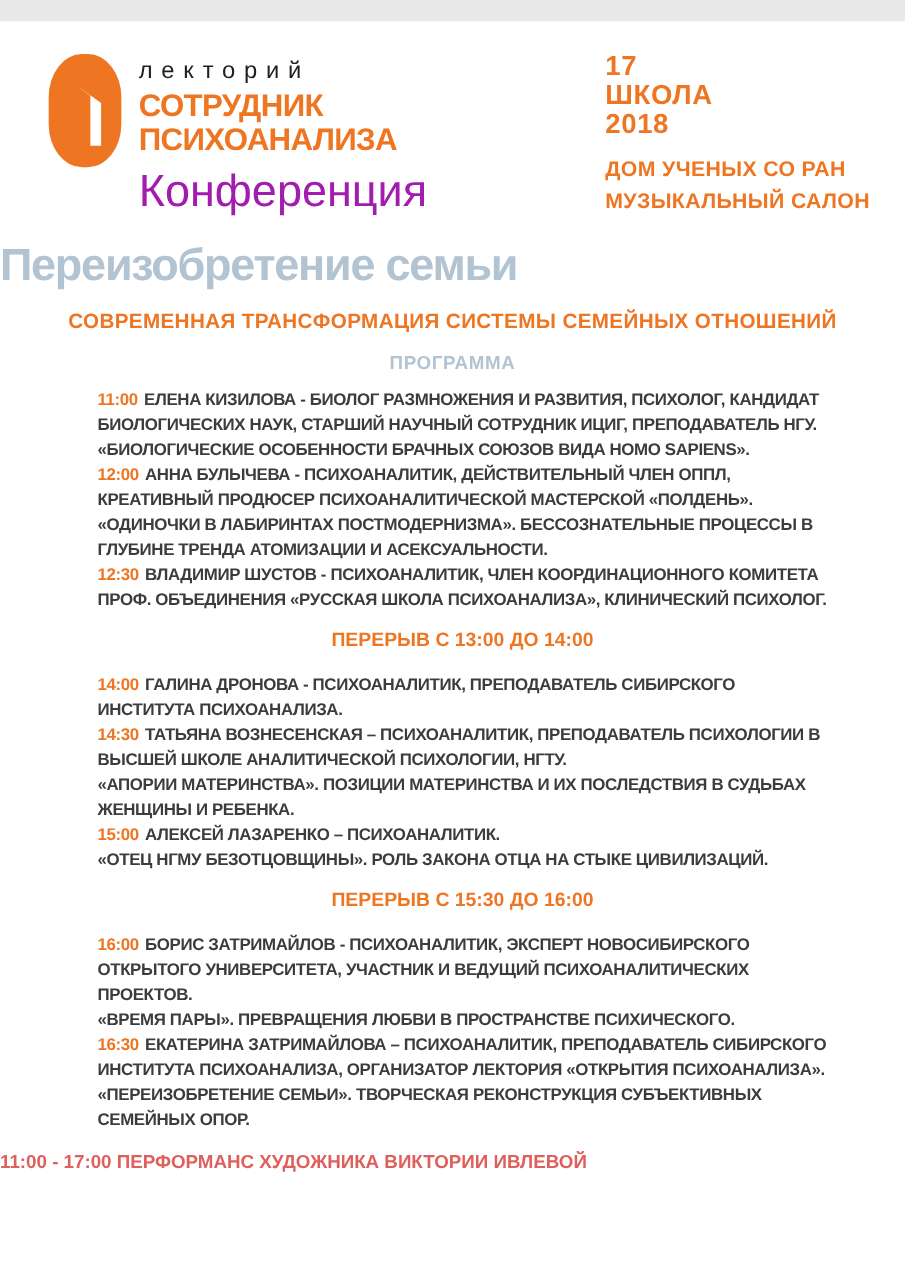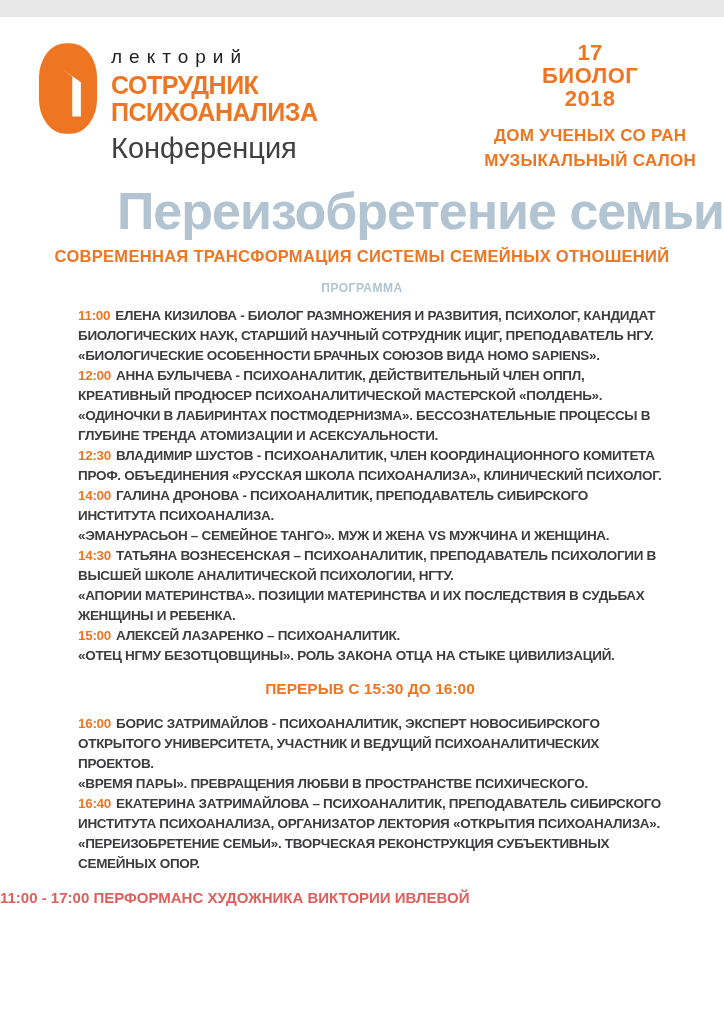--- a/index.html
+++ b/index.html
@@ -10,32 +10,32 @@
     padding-top:24px;
   }
   
   .header { display:flex; justify-content:space-between; align-items:flex-start; padding:0 28px 0 38px; }
   .brand { display:flex; gap:13px; }
   .logo-icon { width:60px; height:95px; flex:0 0 auto; }
   .brand-text { display:flex; flex-direction:column; align-items:flex-start; }
   .lectorium { font-size:19px; letter-spacing:7px; color:#1f1f1f; margin-top:5px; }
   .brand-line { color:var(--orange); font-weight:bold; font-size:25px; line-height:27px; letter-spacing:-0.5px; }
   .brand-line.first { margin-top:4px; }
-  .conf { font-size:29px; color:#404040; margin-top:6px; letter-spacing:0; }
-  .meta { text-align:center; }
+  .conf { font-size:36px; color:#a21caf; margin-top:6px; letter-spacing:0; }
+  .meta { text-align:left; }
   .date-line { color:var(--orange); font-weight:bold; font-size:22px; line-height:23px; letter-spacing:0.5px; }
   .venue-line { color:var(--orange); font-weight:bold; font-size:17px; line-height:25px; letter-spacing:0.3px; }
   .venue { margin-top:13px; }
   
   .title {
-    text-align:right; color:var(--lightblue); font-weight:bold;
-    font-size:52px; letter-spacing:-1px; margin-top:12px; line-height:52px;
+    text-align:left; color:var(--lightblue); font-weight:bold;
+    font-size:36px; letter-spacing:-1px; margin-top:12px; line-height:52px;
   }
   .subtitle { text-align:center; color:var(--orange); font-weight:bold; font-size:16.5px; margin-top:10px; letter-spacing:0.3px; }
-  .prog-heading { text-align:center; color:var(--lightblue); font-weight:bold; font-size:12px; margin-top:15px; letter-spacing:0.5px; }
+  .prog-heading { text-align:center; color:var(--lightblue); font-weight:bold; font-size:15px; margin-top:15px; letter-spacing:0.5px; }
   
   .program {
     padding:11px 62px 0 78px;
     color:#3c3c3e; font-weight:bold; font-size:13.5px; line-height:20px; letter-spacing:-0.3px;
   }
   .entry { margin:0; }
   .time { color:var(--orange); margin-right:5px; }
   .break { text-align:center; color:var(--orange); font-size:15.5px; letter-spacing:0; margin:13px 0 15px; }
   
   .performance { text-align:left; color:var(--coral); font-weight:bold; font-size:15px; margin-top:15px; letter-spacing:0; }
@@ -56,21 +56,21 @@
       </div>
       <div class="brand-text">
         <div class="lectorium">лекторий</div>
         <div class="brand-line first">СОТРУДНИК</div>
         <div class="brand-line">ПСИХОАНАЛИЗА</div>
         <div class="conf">Конференция</div>
       </div>
     </div>
     <div class="meta">
       <div class="date-line">17</div>
-      <div class="date-line">БИОЛОГ</div>
+      <div class="date-line">ШКОЛА</div>
       <div class="date-line">2018</div>
       <div class="venue">
         <div class="venue-line">ДОМ УЧЕНЫХ СО РАН</div>
         <div class="venue-line">МУЗЫКАЛЬНЫЙ САЛОН</div>
       </div>
     </div>
   </div>
 
   <div class="title">Переизобретение семьи</div>
   <div class="subtitle">СОВРЕМЕННАЯ ТРАНСФОРМАЦИЯ СИСТЕМЫ СЕМЕЙНЫХ ОТНОШЕНИЙ</div>
@@ -85,44 +85,44 @@
 
   <div class="entry">
     <span class="time">12:00</span><span class="speaker">АННА БУЛЫЧЕВА - ПСИХОАНАЛИТИК, ДЕЙСТВИТЕЛЬНЫЙ ЧЛЕН ОППЛ, КРЕАТИВНЫЙ ПРОДЮСЕР ПСИХОАНАЛИТИЧЕСКОЙ МАСТЕРСКОЙ «ПОЛДЕНЬ».</span>
     <div class="talk">«ОДИНОЧКИ В ЛАБИРИНТАХ ПОСТМОДЕРНИЗМА». БЕССОЗНАТЕЛЬНЫЕ ПРОЦЕССЫ В ГЛУБИНЕ ТРЕНДА АТОМИЗАЦИИ И АСЕКСУАЛЬНОСТИ.</div>
   </div>
 
   <div class="entry">
     <span class="time">12:30</span><span class="speaker">ВЛАДИМИР ШУСТОВ - ПСИХОАНАЛИТИК, ЧЛЕН КООРДИНАЦИОННОГО КОМИТЕТА ПРОФ. ОБЪЕДИНЕНИЯ «РУССКАЯ ШКОЛА ПСИХОАНАЛИЗА», КЛИНИЧЕСКИЙ ПСИХОЛОГ.</span>
   </div>
 
+  <div class="break">ПЕРЕРЫВ С 13:00 ДО 14:00</div>
 
   <div class="entry">
     <span class="time">14:00</span><span class="speaker">ГАЛИНА ДРОНОВА - ПСИХОАНАЛИТИК, ПРЕПОДАВАТЕЛЬ СИБИРСКОГО ИНСТИТУТА ПСИХОАНАЛИЗА.</span>
-    <div class="talk">«ЭМАНУРАСЬОН – СЕМЕЙНОЕ ТАНГО». МУЖ И ЖЕНА VS МУЖЧИНА И ЖЕНЩИНА.</div>
   </div>
 
   <div class="entry">
     <span class="time">14:30</span><span class="speaker">ТАТЬЯНА ВОЗНЕСЕНСКАЯ – ПСИХОАНАЛИТИК, ПРЕПОДАВАТЕЛЬ ПСИХОЛОГИИ В ВЫСШЕЙ ШКОЛЕ АНАЛИТИЧЕСКОЙ ПСИХОЛОГИИ, НГТУ.</span>
     <div class="talk">«АПОРИИ МАТЕРИНСТВА». ПОЗИЦИИ МАТЕРИНСТВА И ИХ ПОСЛЕДСТВИЯ В СУДЬБАХ ЖЕНЩИНЫ И РЕБЕНКА.</div>
   </div>
 
   <div class="entry">
     <span class="time">15:00</span><span class="speaker">АЛЕКСЕЙ ЛАЗАРЕНКО – ПСИХОАНАЛИТИК.</span>
     <div class="talk">«ОТЕЦ НГМУ БЕЗОТЦОВЩИНЫ». РОЛЬ ЗАКОНА ОТЦА НА СТЫКЕ ЦИВИЛИЗАЦИЙ.</div>
   </div>
 
   <div class="break">ПЕРЕРЫВ С 15:30 ДО 16:00</div>
 
   <div class="entry">
     <span class="time">16:00</span><span class="speaker">БОРИС ЗАТРИМАЙЛОВ - ПСИХОАНАЛИТИК, ЭКСПЕРТ НОВОСИБИРСКОГО ОТКРЫТОГО УНИВЕРСИТЕТА, УЧАСТНИК И ВЕДУЩИЙ ПСИХОАНАЛИТИЧЕСКИХ ПРОЕКТОВ.</span>
     <div class="talk">«ВРЕМЯ ПАРЫ». ПРЕВРАЩЕНИЯ ЛЮБВИ В ПРОСТРАНСТВЕ ПСИХИЧЕСКОГО.</div>
   </div>
 
   <div class="entry">
-    <span class="time">16:40</span><span class="speaker">ЕКАТЕРИНА ЗАТРИМАЙЛОВА – ПСИХОАНАЛИТИК, ПРЕПОДАВАТЕЛЬ СИБИРСКОГО ИНСТИТУТА ПСИХОАНАЛИЗА, ОРГАНИЗАТОР ЛЕКТОРИЯ «ОТКРЫТИЯ ПСИХОАНАЛИЗА».</span>
+    <span class="time">16:30</span><span class="speaker">ЕКАТЕРИНА ЗАТРИМАЙЛОВА – ПСИХОАНАЛИТИК, ПРЕПОДАВАТЕЛЬ СИБИРСКОГО ИНСТИТУТА ПСИХОАНАЛИЗА, ОРГАНИЗАТОР ЛЕКТОРИЯ «ОТКРЫТИЯ ПСИХОАНАЛИЗА».</span>
     <div class="talk">«ПЕРЕИЗОБРЕТЕНИЕ СЕМЬИ». ТВОРЧЕСКАЯ РЕКОНСТРУКЦИЯ СУБЪЕКТИВНЫХ СЕМЕЙНЫХ ОПОР.</div>
   </div>
 </div>
 
   <div class="performance">11:00 - 17:00 ПЕРФОРМАНС ХУДОЖНИКА ВИКТОРИИ ИВЛЕВОЙ</div>
 
 </div>
 
 </body></html>

